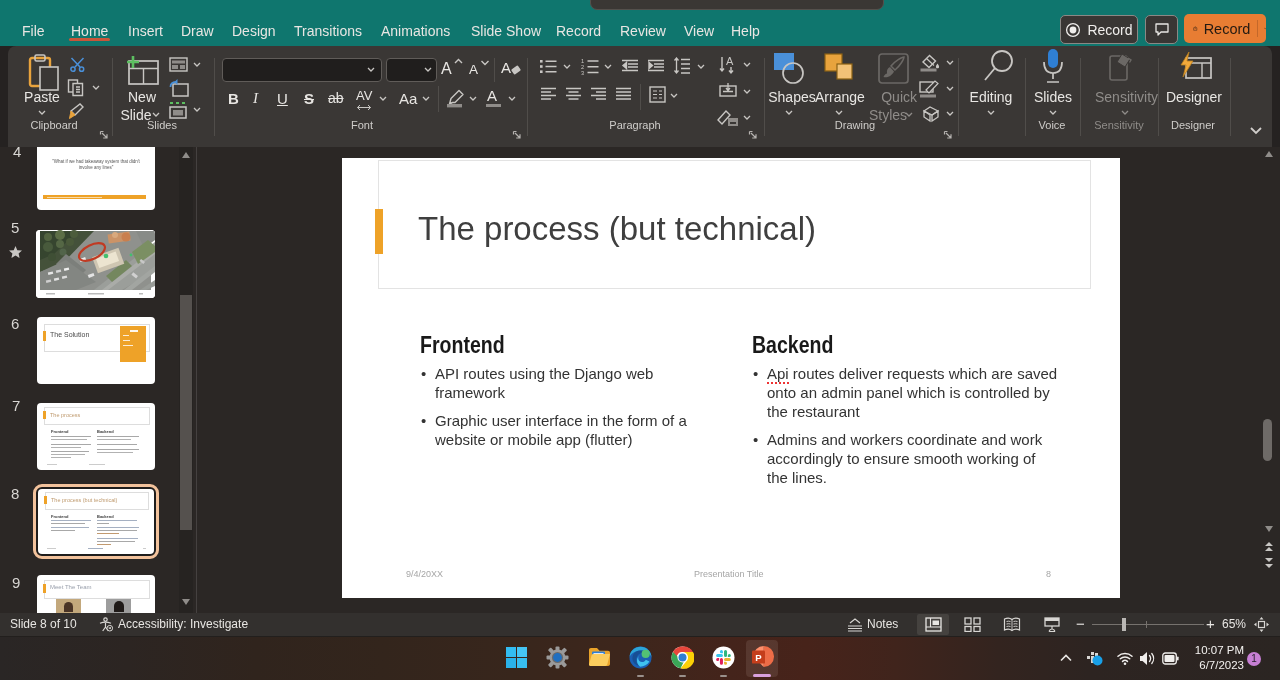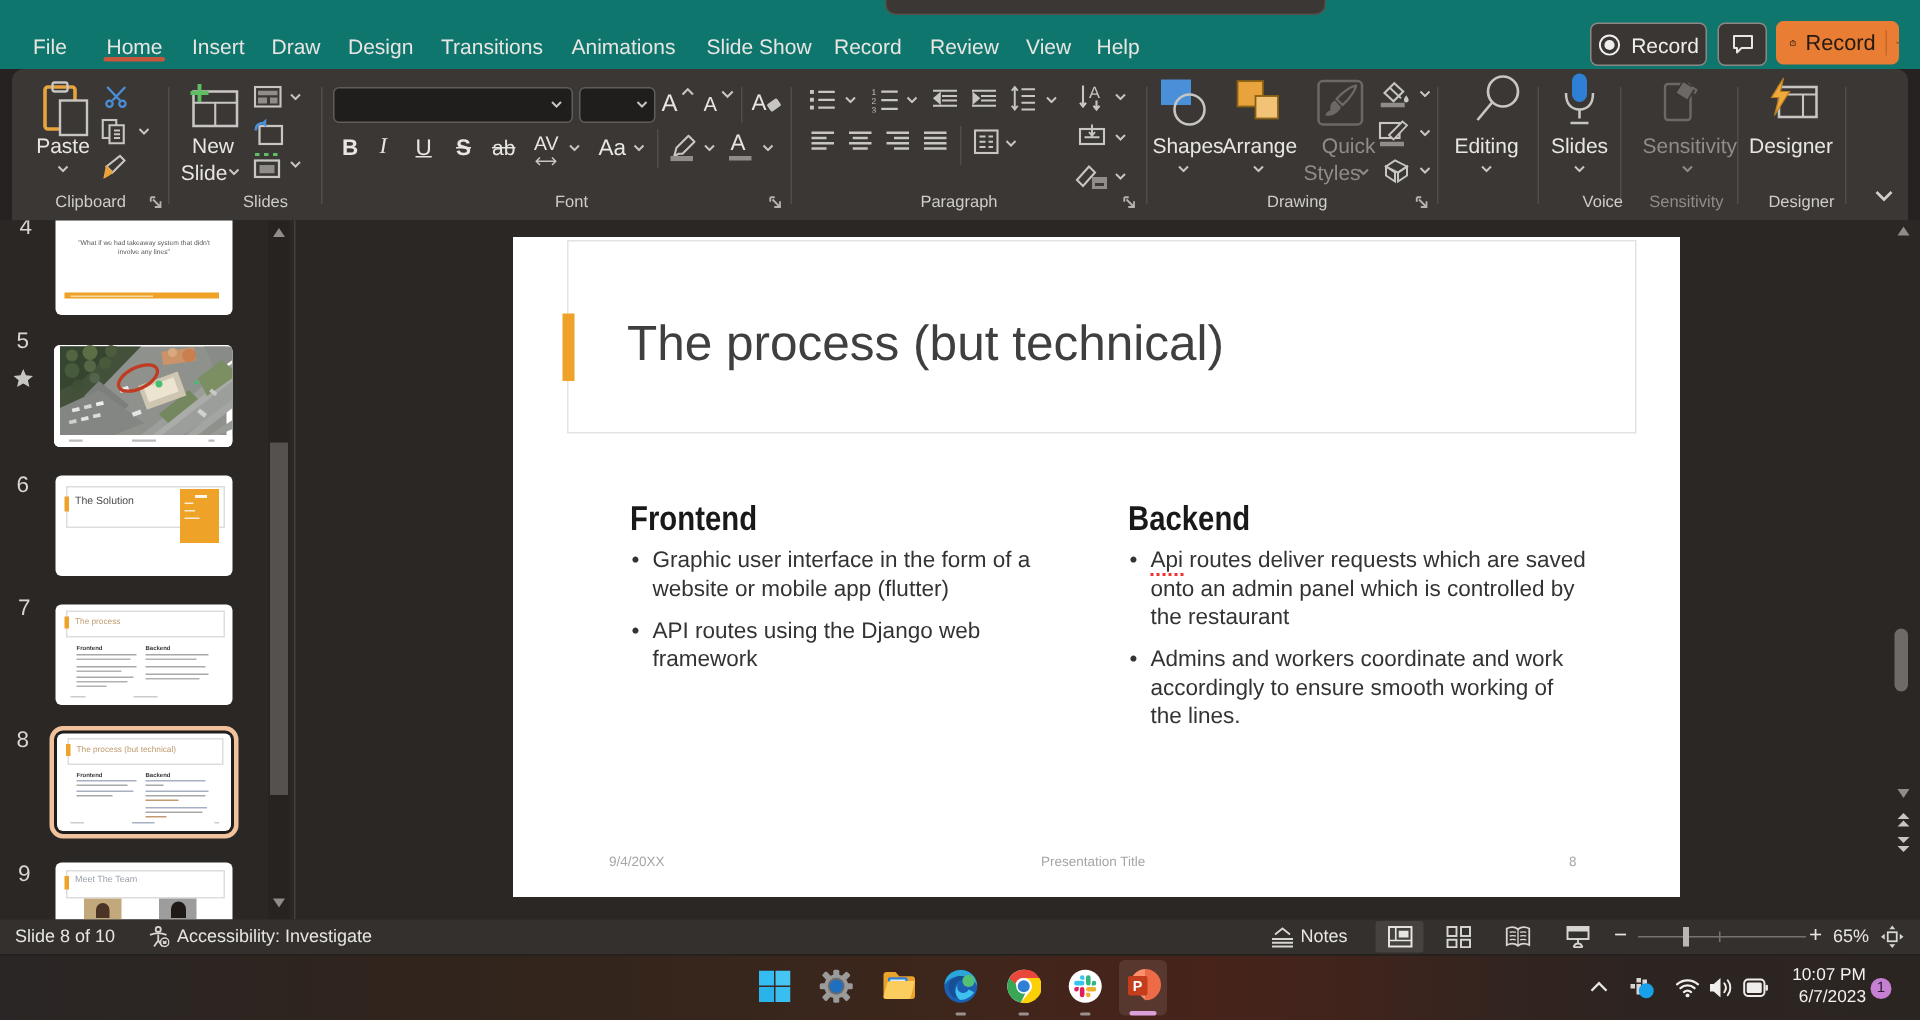--- a/index.html
+++ b/index.html
@@ -14,21 +14,21 @@
   #homeUnderline{left:69px;top:38px;width:41px;height:3px;background:#c8563a;border-radius:2px;}
   #recordBtn{left:1060px;top:15px;width:76px;height:27px;border:1px solid #8b8885;border-radius:5px;
       color:#f0eeec;font-size:14px;display:flex;align-items:center;justify-content:center;gap:6px;background:#393634;}
   #commentBtn{left:1145px;top:15px;width:31px;height:27px;border:1px solid #8b8885;border-radius:5px;background:#393634;
       display:flex;align-items:center;justify-content:center;}
   #shareBtn{left:1184px;top:14px;width:82px;height:29px;background:#e87d33;border-radius:5px;color:#231a12;
       font-size:14.5px;font-weight:400;display:flex;align-items:center;}
   
   #ribbon{left:8px;top:46px;width:1264px;height:101px;background:#3a3735;border-radius:8px 8px 0 0;}
   .gdiv{top:12px;width:1px;height:78px;background:#504d4a;}
-  .glabel{top:82px;height:14px;line-height:14px;font-size:11px;color:#cfcdca;text-align:right;}
+  .glabel{top:72px;height:14px;line-height:14px;font-size:11px;color:#cfcdca;text-align:center;}
   .glabel2{color:#8f8c89;}
   .launcher{top:84px;width:10px;height:10px;}
   .ribtext{color:#e8e6e3;font-size:14px;text-align:center;}
   .graytext{color:#8f8c89;font-size:14px;text-align:center;}
   .chev{width:8px;height:5px;}
   .combo{background:#201e1d;border:1px solid #605c59;border-radius:4px;height:22px;}
   
   #workspace{left:0;top:147px;width:1280px;height:466px;background:#2b2725;}
   .thumbnum{color:#d8d6d3;font-size:15px;width:24px;text-align:left;}
   .thumb{background:#fff;border-radius:4px;overflow:hidden;}
@@ -561,22 +561,22 @@
   <svg class="abs" style="left:6px;top:410px;" width="10" height="12" viewBox="0 0 10 12">
       <path d="M5 5L1 1h8zM5 11L1 7h8z" fill="#c8c6c3"></path>
     </svg>
 </div>
 <div id="slide" class="abs">
   <div id="titlebox" class="abs"></div>
   <div id="accentbar" class="abs"></div>
   <div id="slidetitle" class="abs">The process (but technical)</div>
   <div class="abs colhead" style="left:78px;top:174px;">Frontend</div>
   <ul class="abs bullets" style="left:79px;top:206px;width:280px;list-style:none;margin:0;padding:0;">
+    <li>API routes using the Django web<br>framework</li>
     <li>Graphic user interface in the form of a<br>website or mobile app (flutter)</li>
-    <li>API routes using the Django web<br>framework</li>
   </ul>
   <div class="abs colhead" style="left:410px;top:174px;">Backend</div>
   <ul class="abs bullets" style="left:411px;top:206px;width:312px;list-style:none;margin:0;padding:0;">
     <li><span style="border-bottom:2px dotted #e33">Api</span> routes deliver requests which are saved<br>onto an admin panel which is controlled by<br>the restaurant</li>
     <li>Admins and workers coordinate and work<br>accordingly to ensure smooth working of<br>the lines.</li>
   </ul>
   <div class="abs sfoot" style="left:64px;top:411px;">9/4/20XX</div>
   <div class="abs sfoot" style="left:352px;top:411px;">Presentation Title</div>
   <div class="abs sfoot" style="left:704px;top:411px;">8</div>
 </div>

